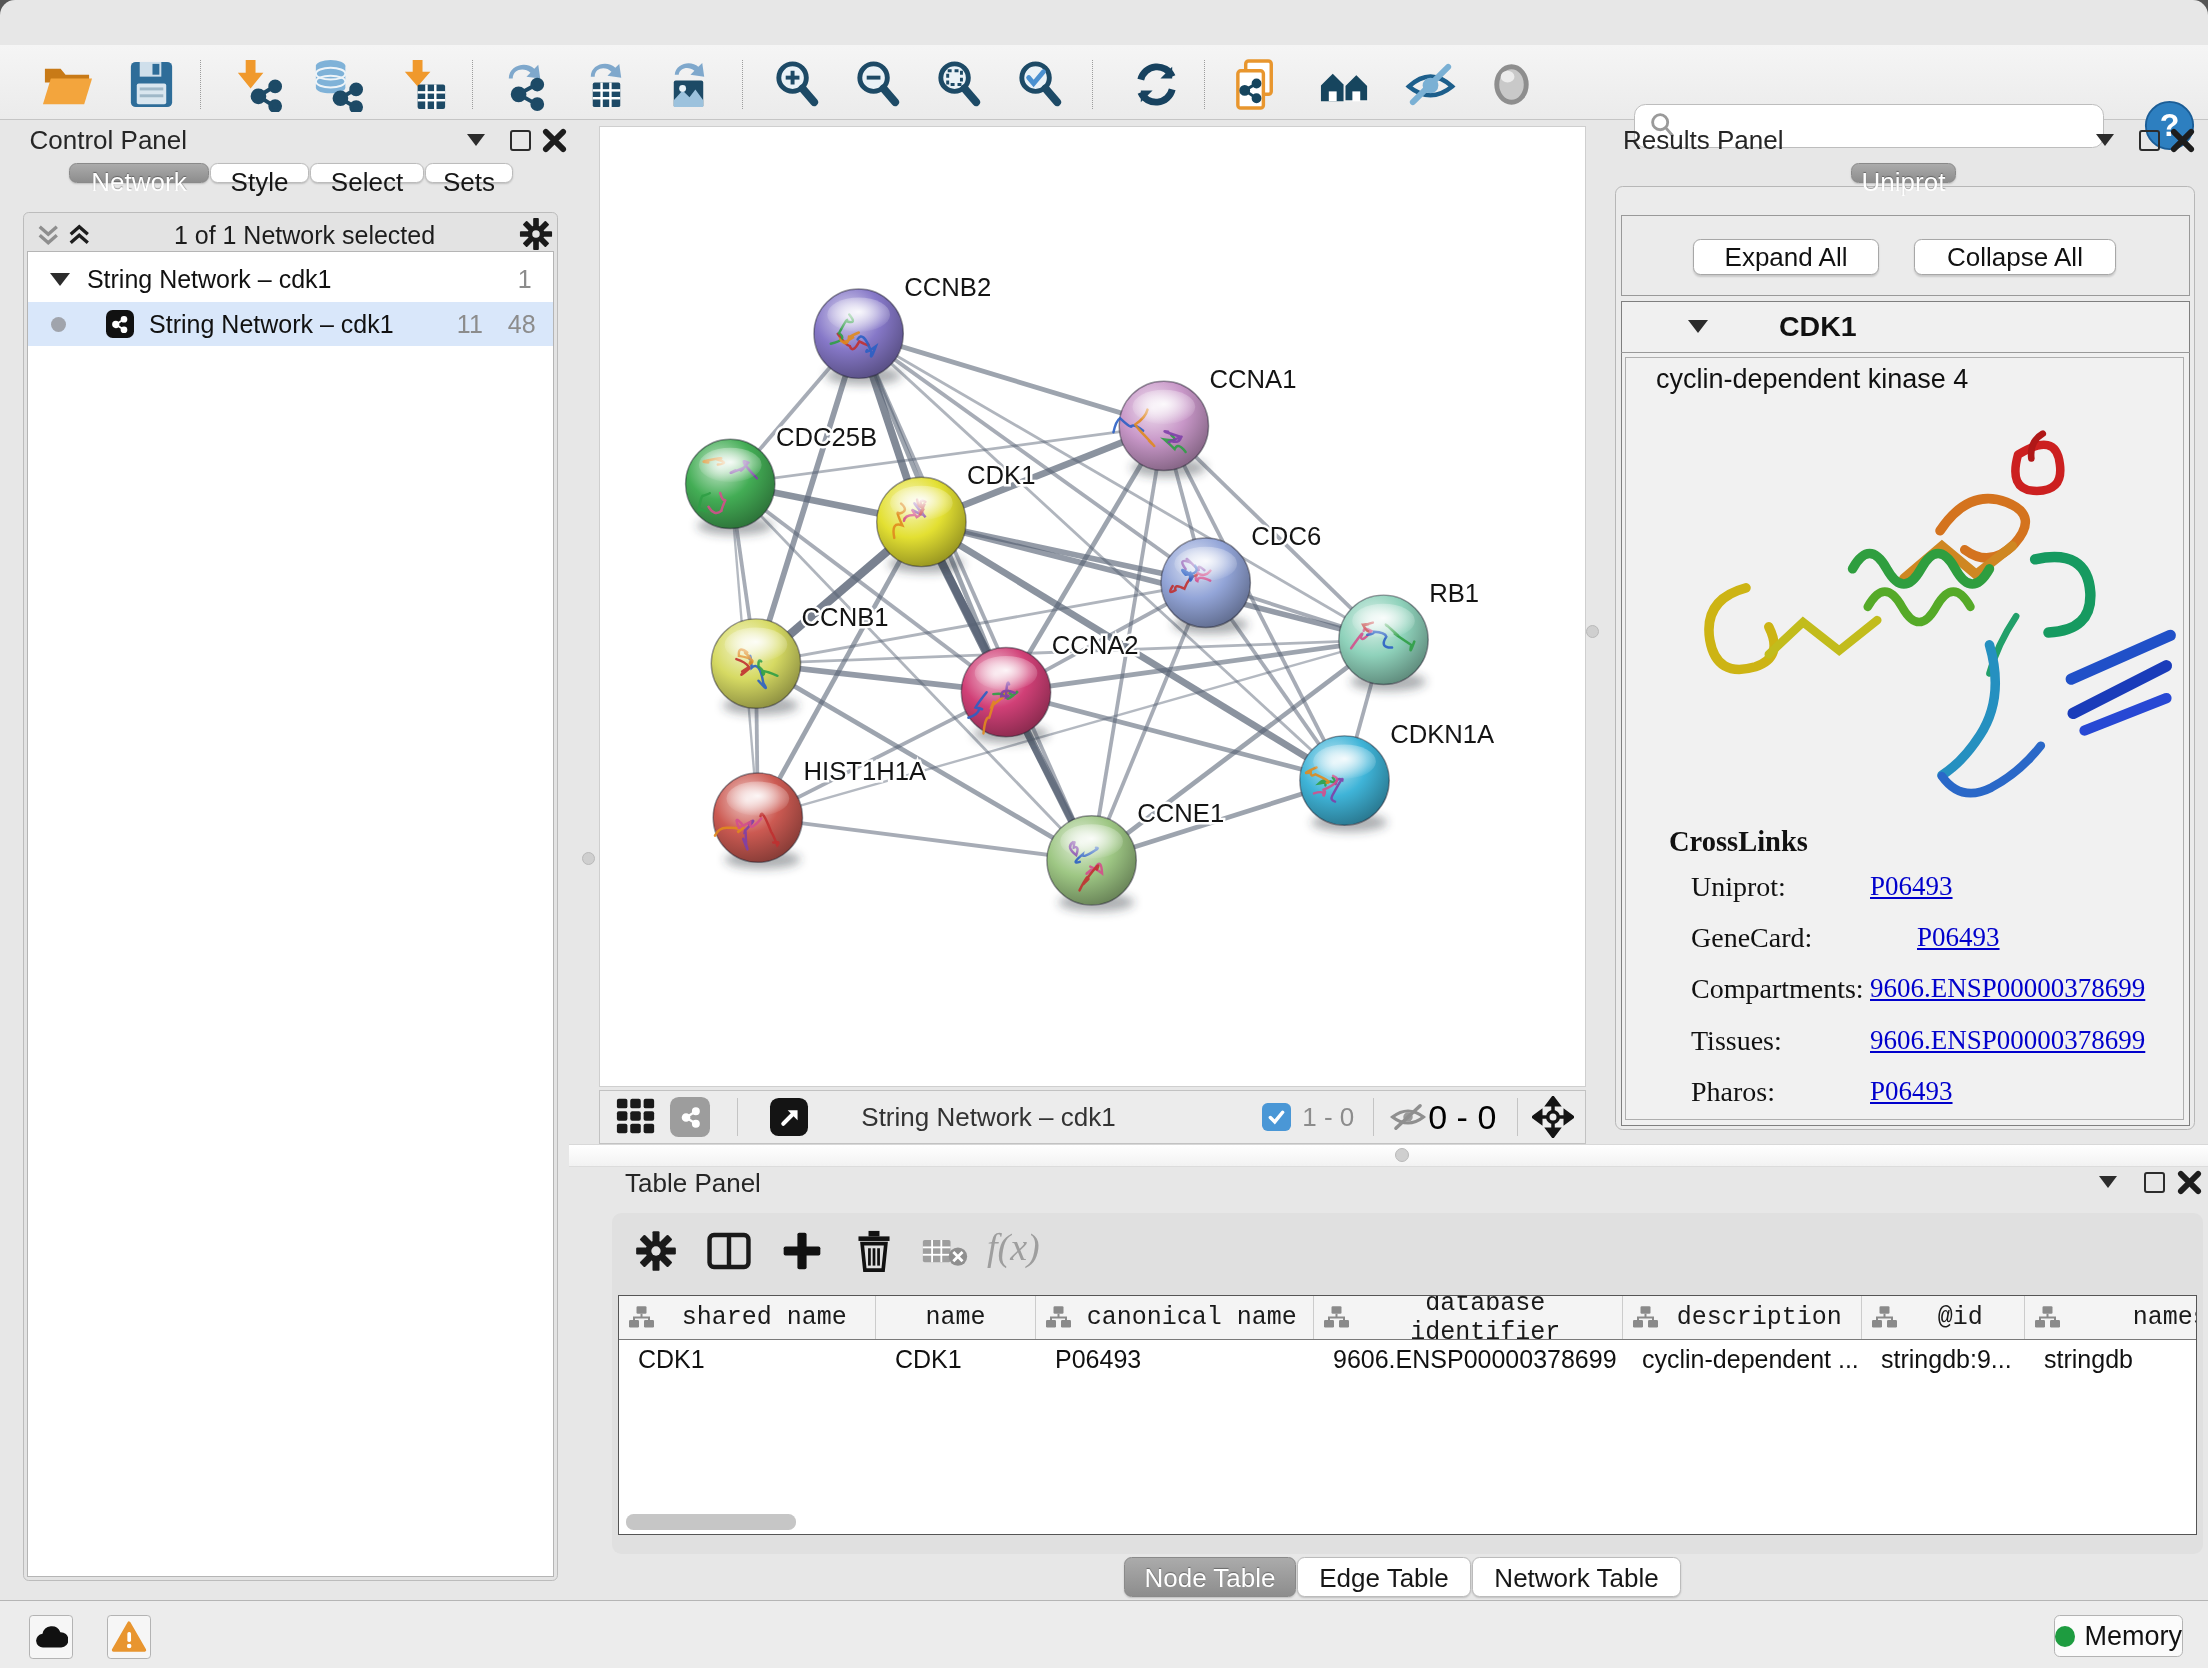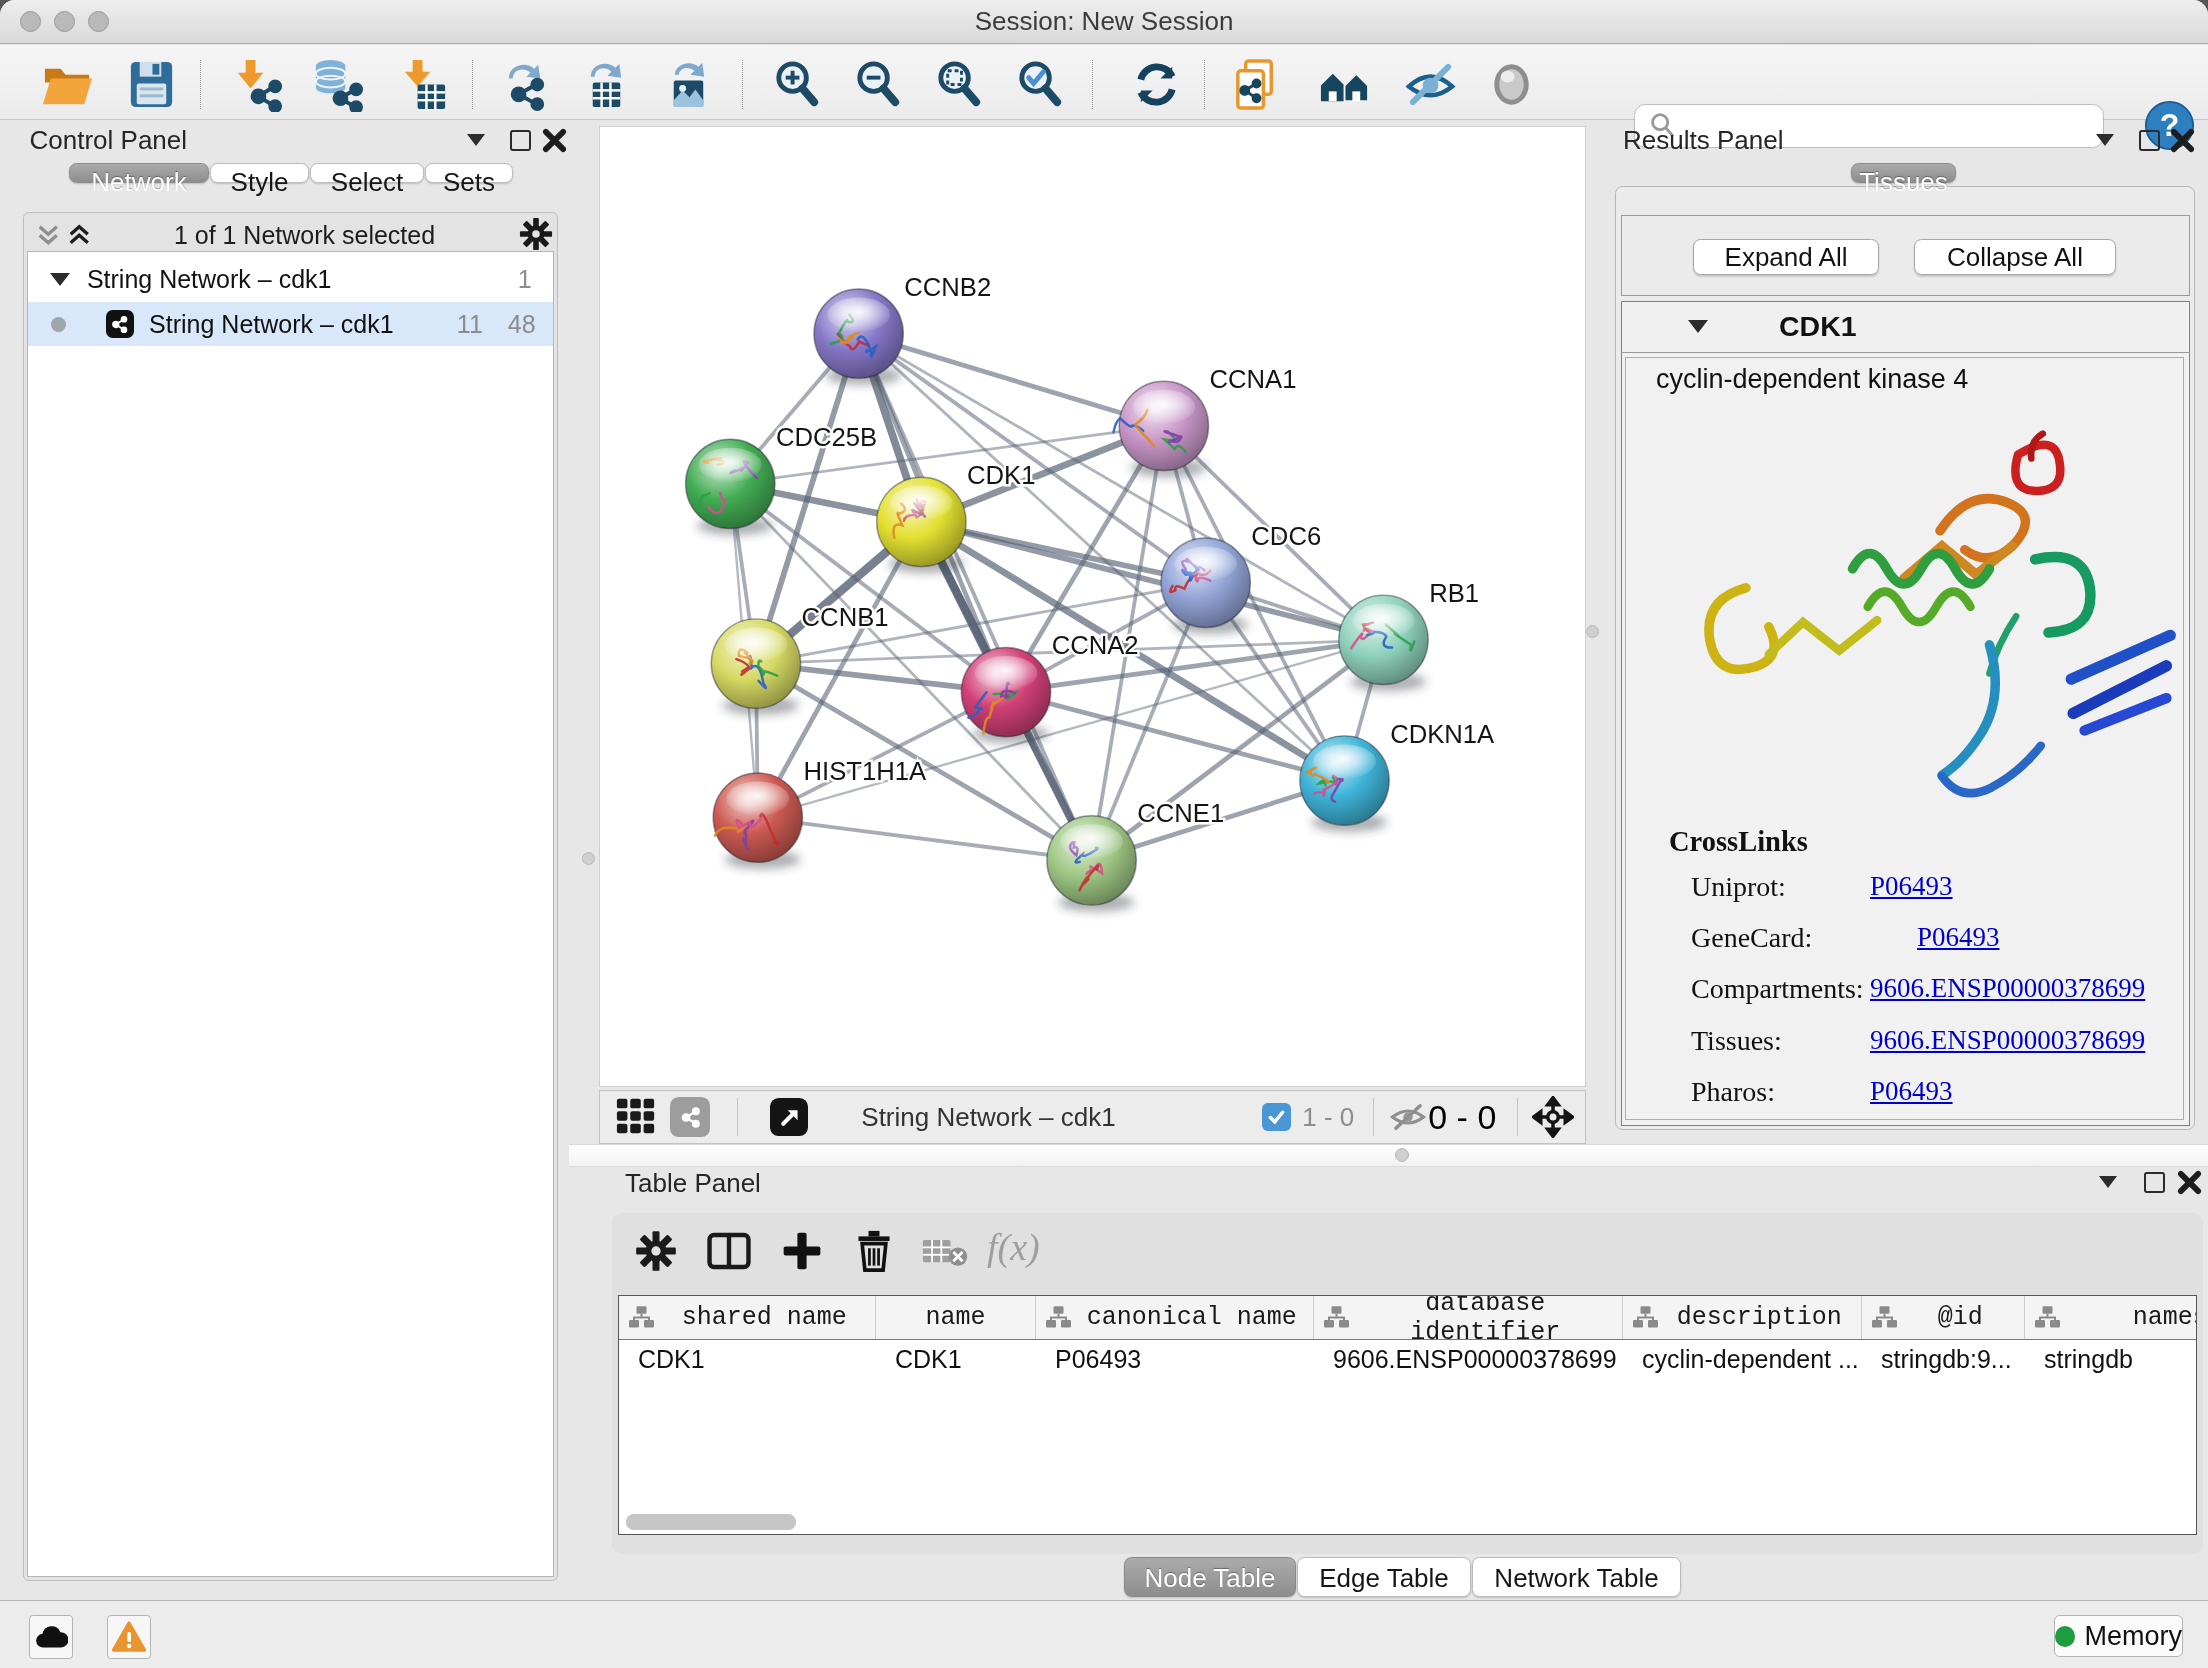--- a/index.html
+++ b/index.html
@@ -85,26 +85,20 @@
     border-radius:5.7px; display:flex; align-items:center; justify-content:center; gap:9.5px; font-size:27px; color:#111; }
 
   .grip { background:#cfcfcf; border:1px solid #b9b9b9; border-radius:6.7px; }
   text.nlabel { font-size:27px; font-weight:500; fill:#141414; stroke:#ffffff; stroke-width:5px; paint-order:stroke; }
 </style>
 </head>
 <body>
 
 <div id="win">
 
-  <div id="titlebar" class="abs">
-    <div class="tlight abs" style="left:20px"></div>
-    <div class="tlight abs" style="left:54px"></div>
-    <div class="tlight abs" style="left:88px"></div>
-    <div id="win-title" class="abs">Session: New Session</div>
-  </div>
 
   <div id="toolbar" class="abs">
     <div class="tbtn abs" style="left:39px">
       <svg width="55" height="55" viewBox="0 0 56 56">
         <path d="M5 12h16l5 6h24v8H5z" fill="#c87a17"></path>
         <path d="M3 48 L11 22 H53 L45 48 Z" fill="#f3a53d" stroke="#d68а1f"></path>
       </svg>
     </div>
     <div class="tbtn abs" style="left:123px">
       <svg width="55" height="55" viewBox="0 0 56 56">
@@ -634,21 +628,21 @@
   <div class="abs phbtn" style="left:2133px;top:124px">
       <div class="sq-btn"></div>
     </div>
   <div class="abs phbtn" style="left:2166px;top:124px">
     <svg width="25" height="25" viewBox="0 0 26 26">
       <path d="M4 4 L22 22 M22 4 L4 22" stroke="#1d1d1d" stroke-width="6" stroke-linecap="round"></path>
     </svg>
   </div>
 
   <div id="rp-outer" class="abs"></div>
-  <div class="abs tab active" style="left:1851px;top:163px;width:105px">Tissues</div>
+  <div class="abs tab active" style="left:1851px;top:163px;width:105px">Uniprot</div>
   <div id="rp-btnbox" class="abs"></div>
   <div class="abs rp-btn" style="left:1693px;width:186px">Expand All</div>
   <div class="abs rp-btn" style="left:1914px;width:202px">Collapse All</div>
 
   <div id="rp-entry" class="abs"></div>
   <div class="abs" style="left:1621px;top:301px;width:569px;height:52px;border-bottom:1px solid #999;display:flex;align-items:center">
     <div style="margin-left:67px">
         <div class="tri-down" style="border-left-width:10.5px;border-right-width:10.5px;border-top-width:13.3px"></div>
       </div>
     <span style="font-size:28.5px;font-weight:bold;color:#111;margin-left:71px">CDK1</span>

